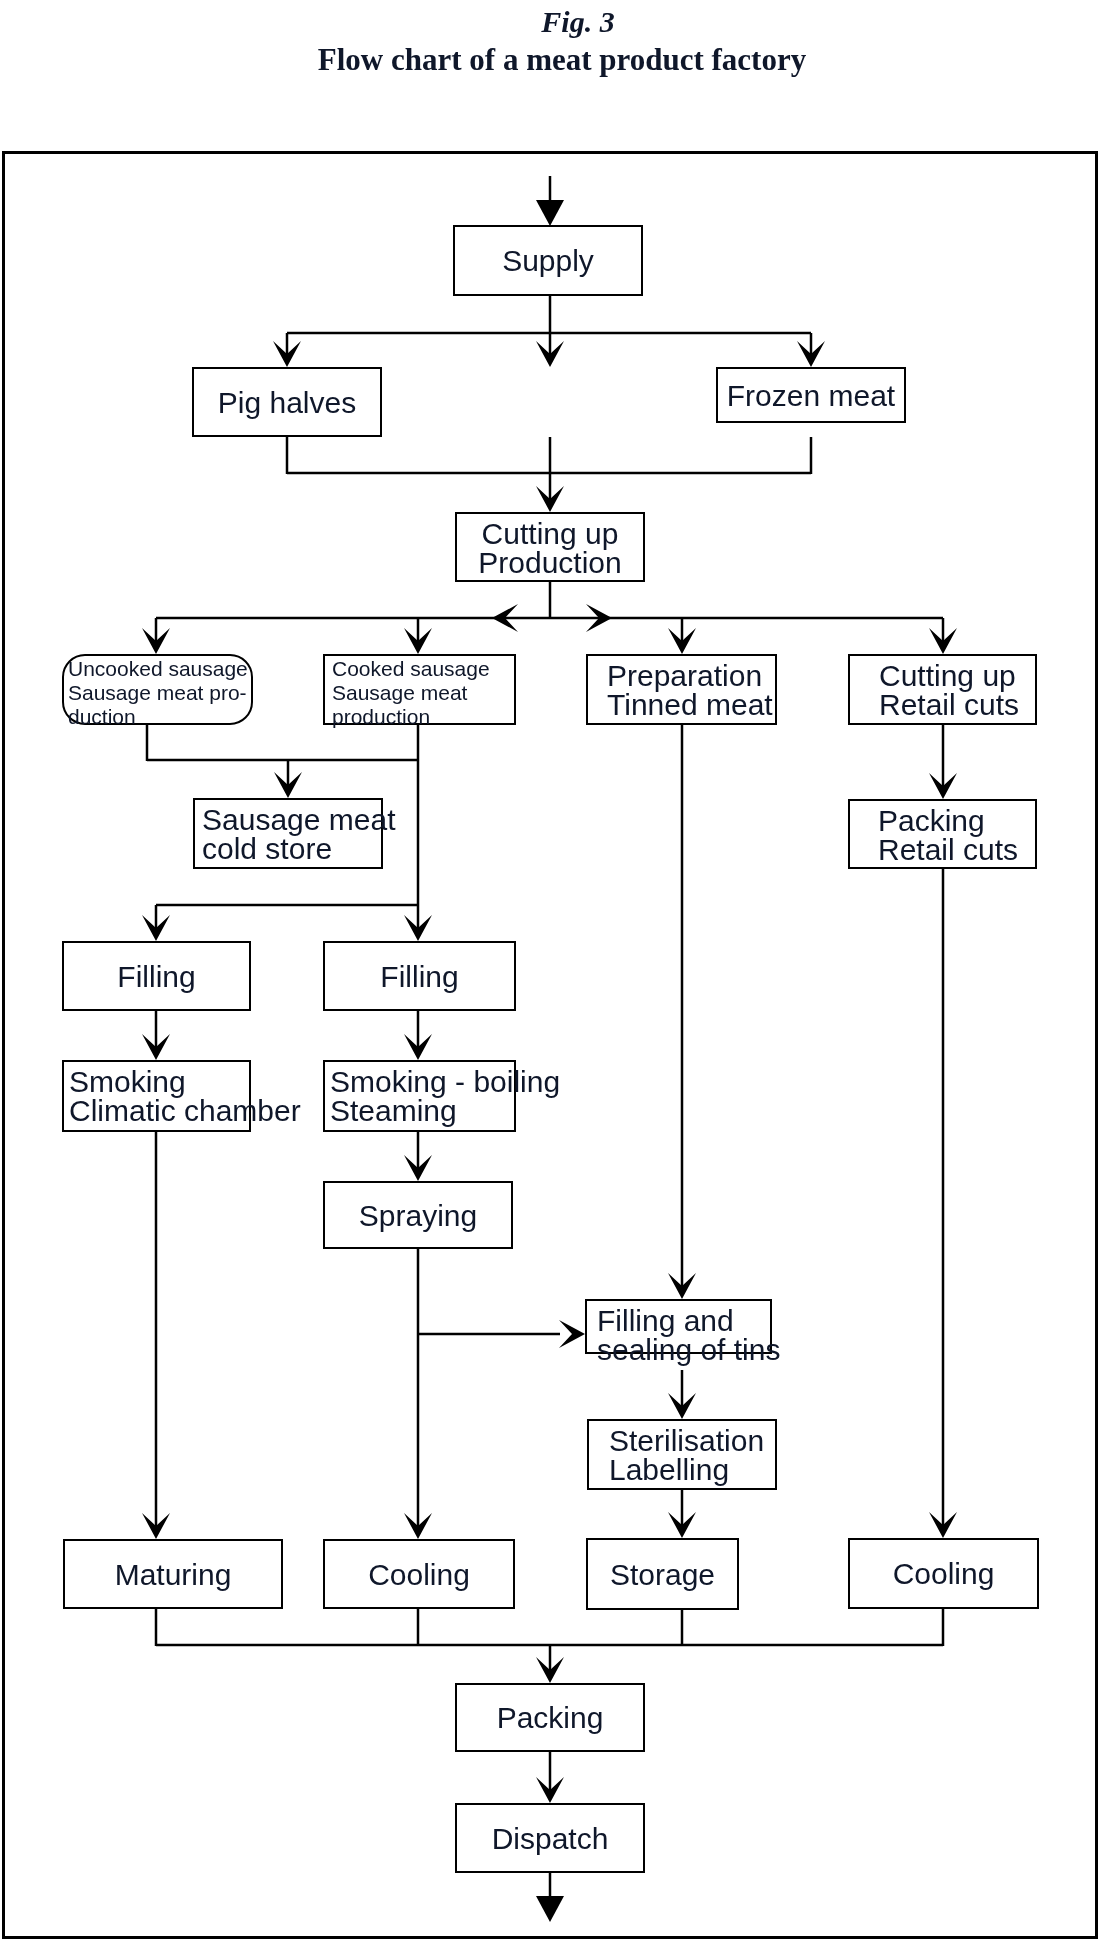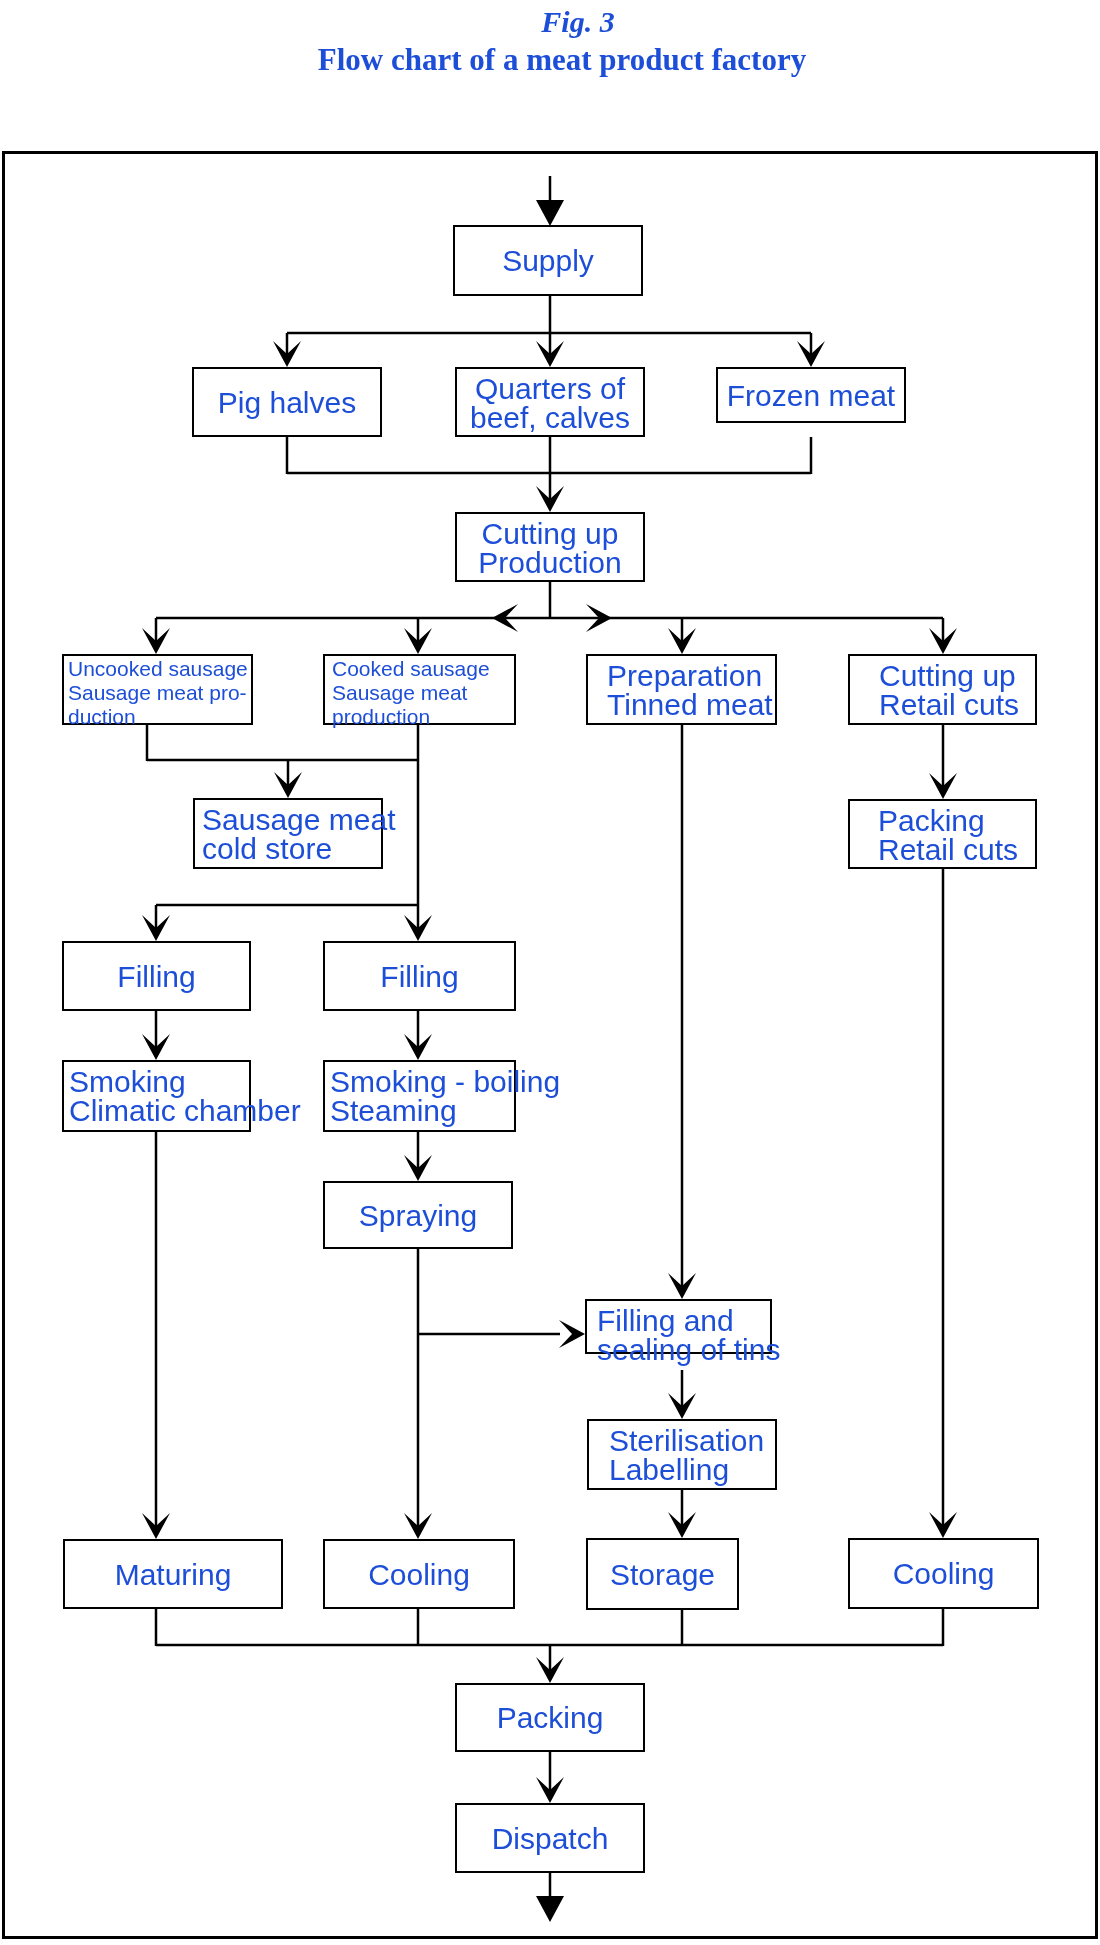--- a/index.html
+++ b/index.html
@@ -1,16 +1,16 @@
 <!DOCTYPE html>
 <html><head>
 <meta charset="utf-8">
 <style>
   html,body{margin:0;padding:0;background:#fff;}
-  .page{position:relative;width:1100px;height:1945px;background:#fff;color:#1d4ed8;
+  .page{position:relative;width:1100px;height:1945px;background:#fff;color:#0f172a;
         font-family:"Liberation Sans",sans-serif;overflow:hidden;}
   .fig-label{position:absolute;top:5px;left:578px;transform:translateX(-50%);
              font-family:"Liberation Serif",serif;font-style:italic;font-weight:bold;
              font-size:30px;white-space:nowrap;}
   .fig-title{position:absolute;top:42px;left:562px;transform:translateX(-50%);
              font-family:"Liberation Serif",serif;font-weight:bold;font-size:31px;
              white-space:nowrap;}
   .frame{position:absolute;left:2px;top:151px;width:1096px;height:1788px;
          border:3px solid #000;box-sizing:border-box;}
   svg.connectors{position:absolute;left:0;top:0;}
@@ -120,34 +120,30 @@
     <path d="M536,1896 L564,1896 L550,1922 Z" fill="#000" stroke="none"></path>
   </svg>
 
   <div class="node c" style="left:453px;top:225px;width:190px;height:71px;">
       <span>Supply</span>
     </div>
 
   <div class="node c" style="left:192px;top:367px;width:190px;height:70px;">
       <span>Pig halves</span>
     </div>
-  <div class="node c2" style="left:455px;top:367px;width:190px;height:70px;">
-      <span>Quarters of</span>
-      <span>beef, calves</span>
-    </div>
   <div class="node c" style="left:716px;top:367px;width:190px;height:56px;">
       <span>Frozen meat</span>
     </div>
 
   <div class="node c2" style="left:455px;top:512px;width:190px;height:70px;">
       <span>Cutting up</span>
       <span>Production</span>
     </div>
 
-  <div class="node sm" style="left:62px;top:654px;width:191px;height:71px;padding-left:4px;">
+  <div class="node sm" style="left:62px;top:654px;width:191px;height:71px;padding-left:4px;border-radius:23px;">
       <span>Uncooked sausage</span>
       <span>Sausage meat pro-</span>
       <span>duction</span>
     </div>
   <div class="node sm" style="left:323px;top:654px;width:193px;height:71px;padding-left:7px;">
       <span>Cooked sausage</span>
       <span>Sausage meat</span>
       <span>production</span>
     </div>
   <div class="node l" style="left:586px;top:654px;width:191px;height:71px;padding-left:19px;">

